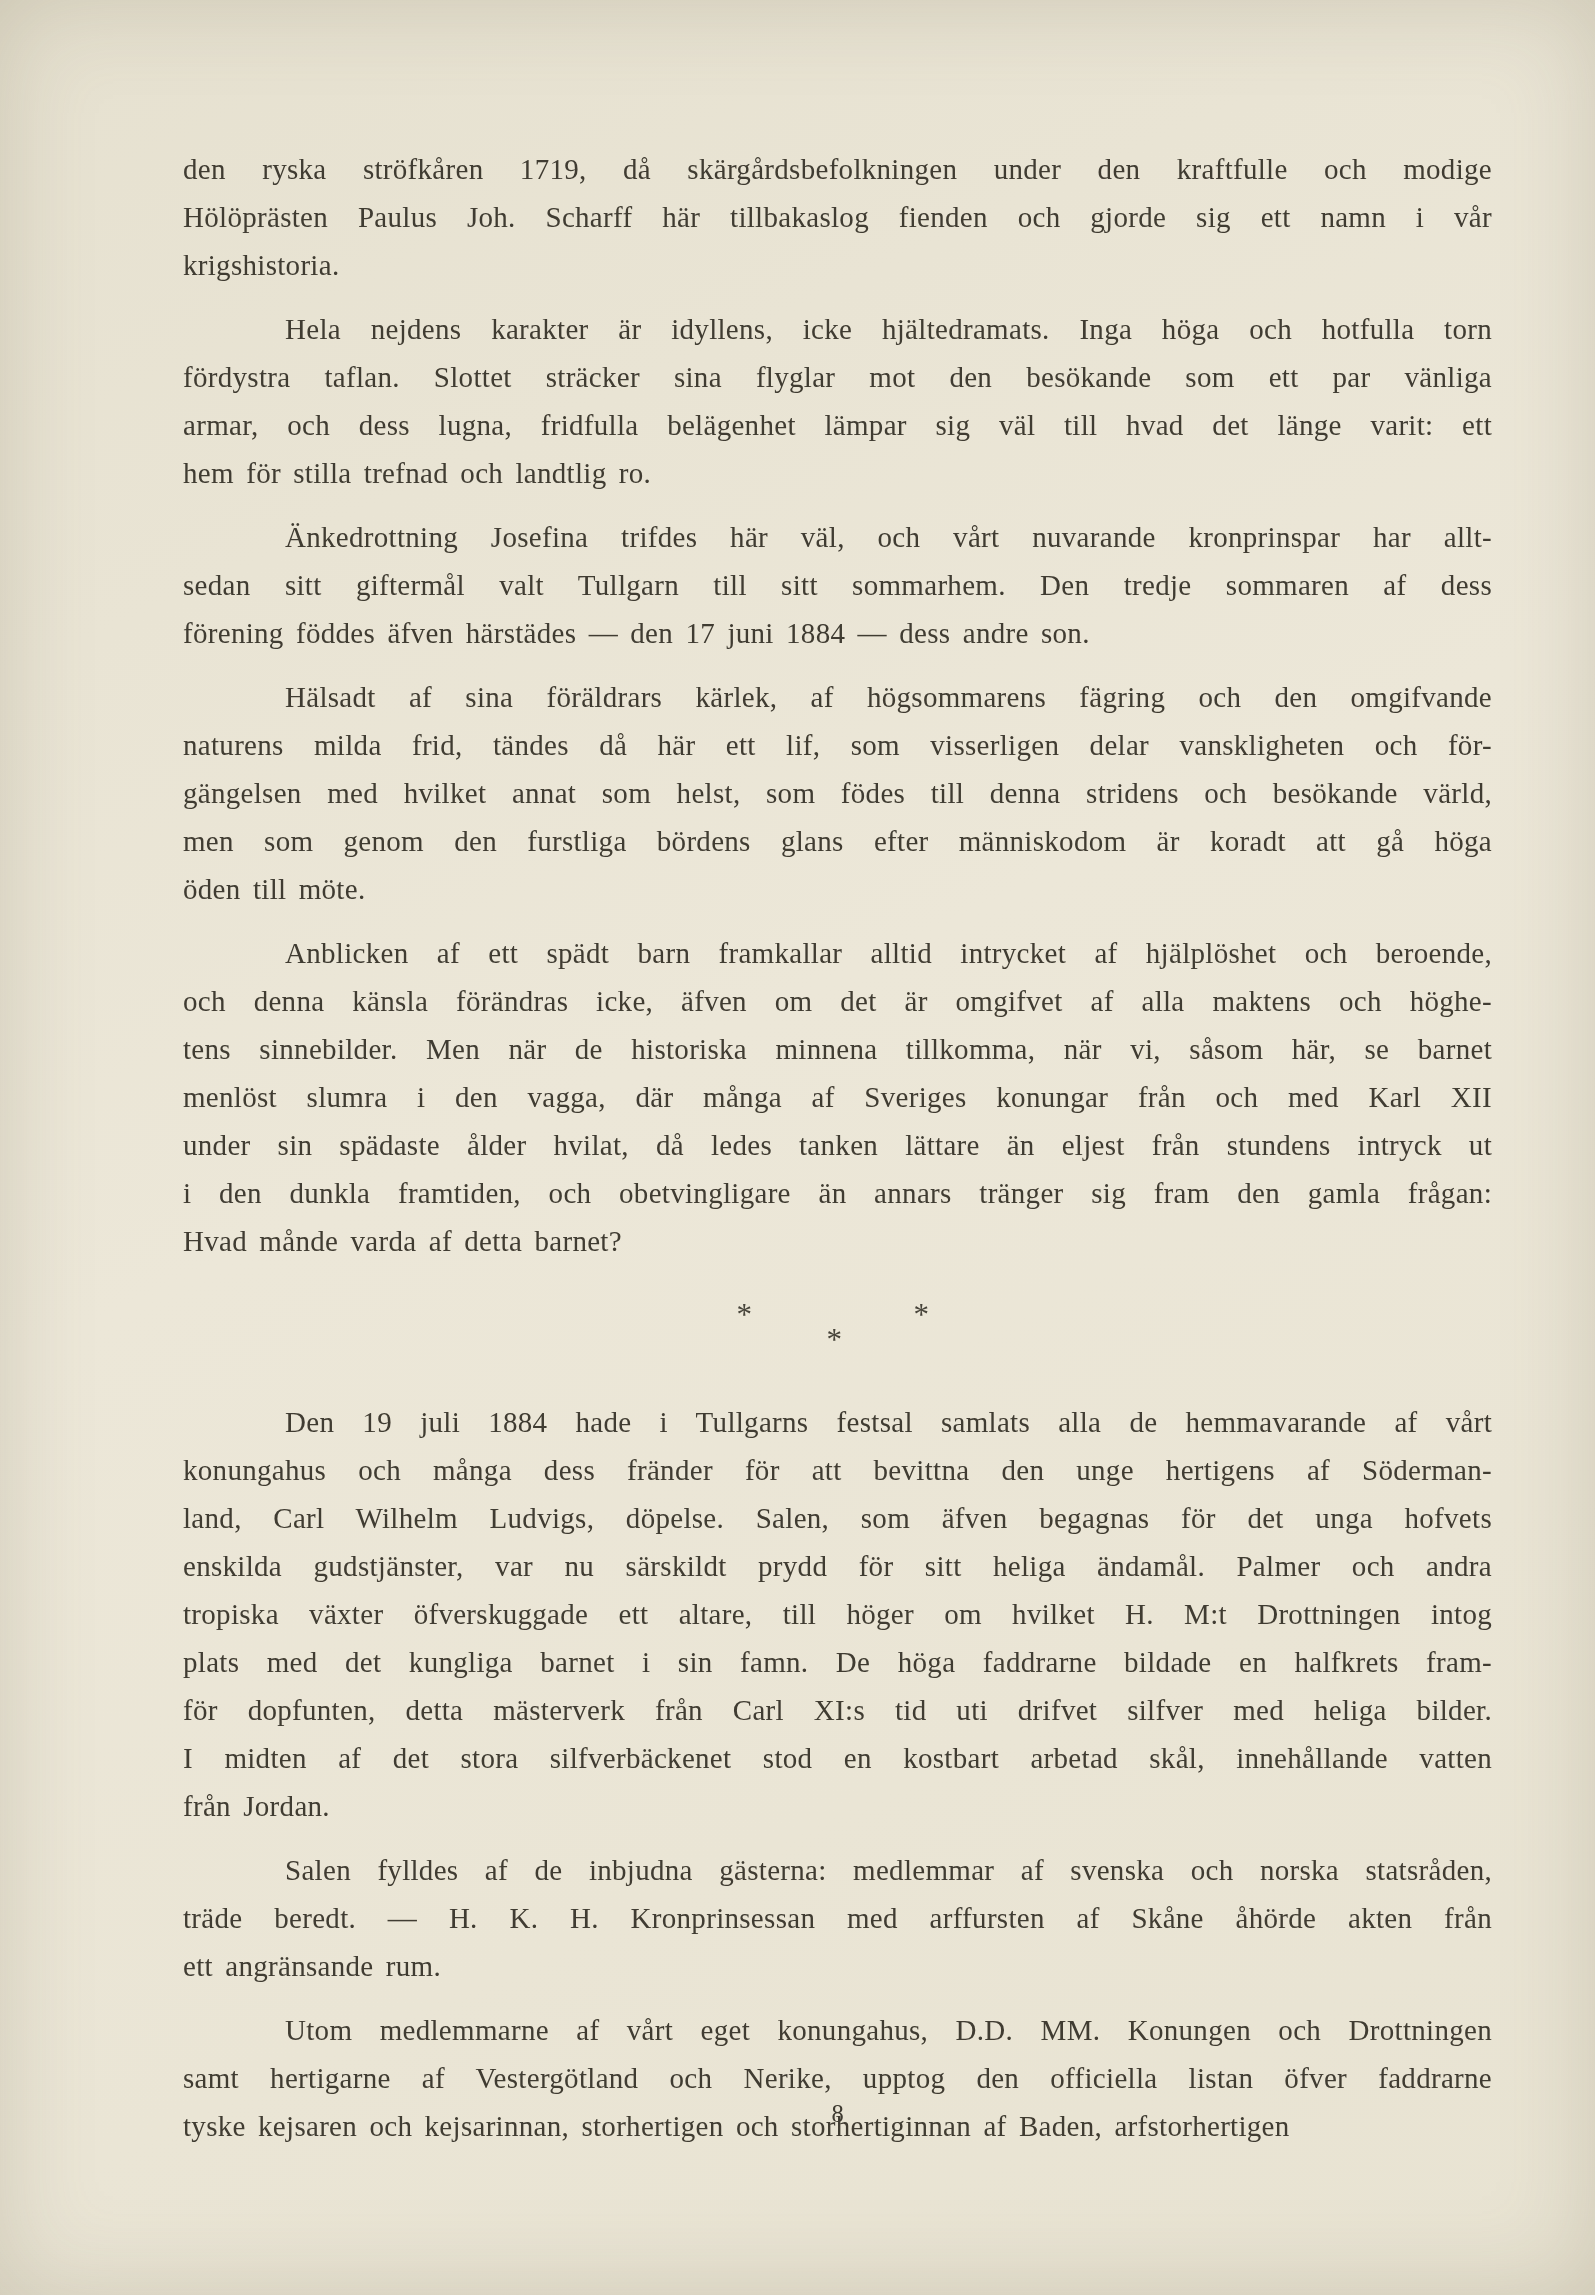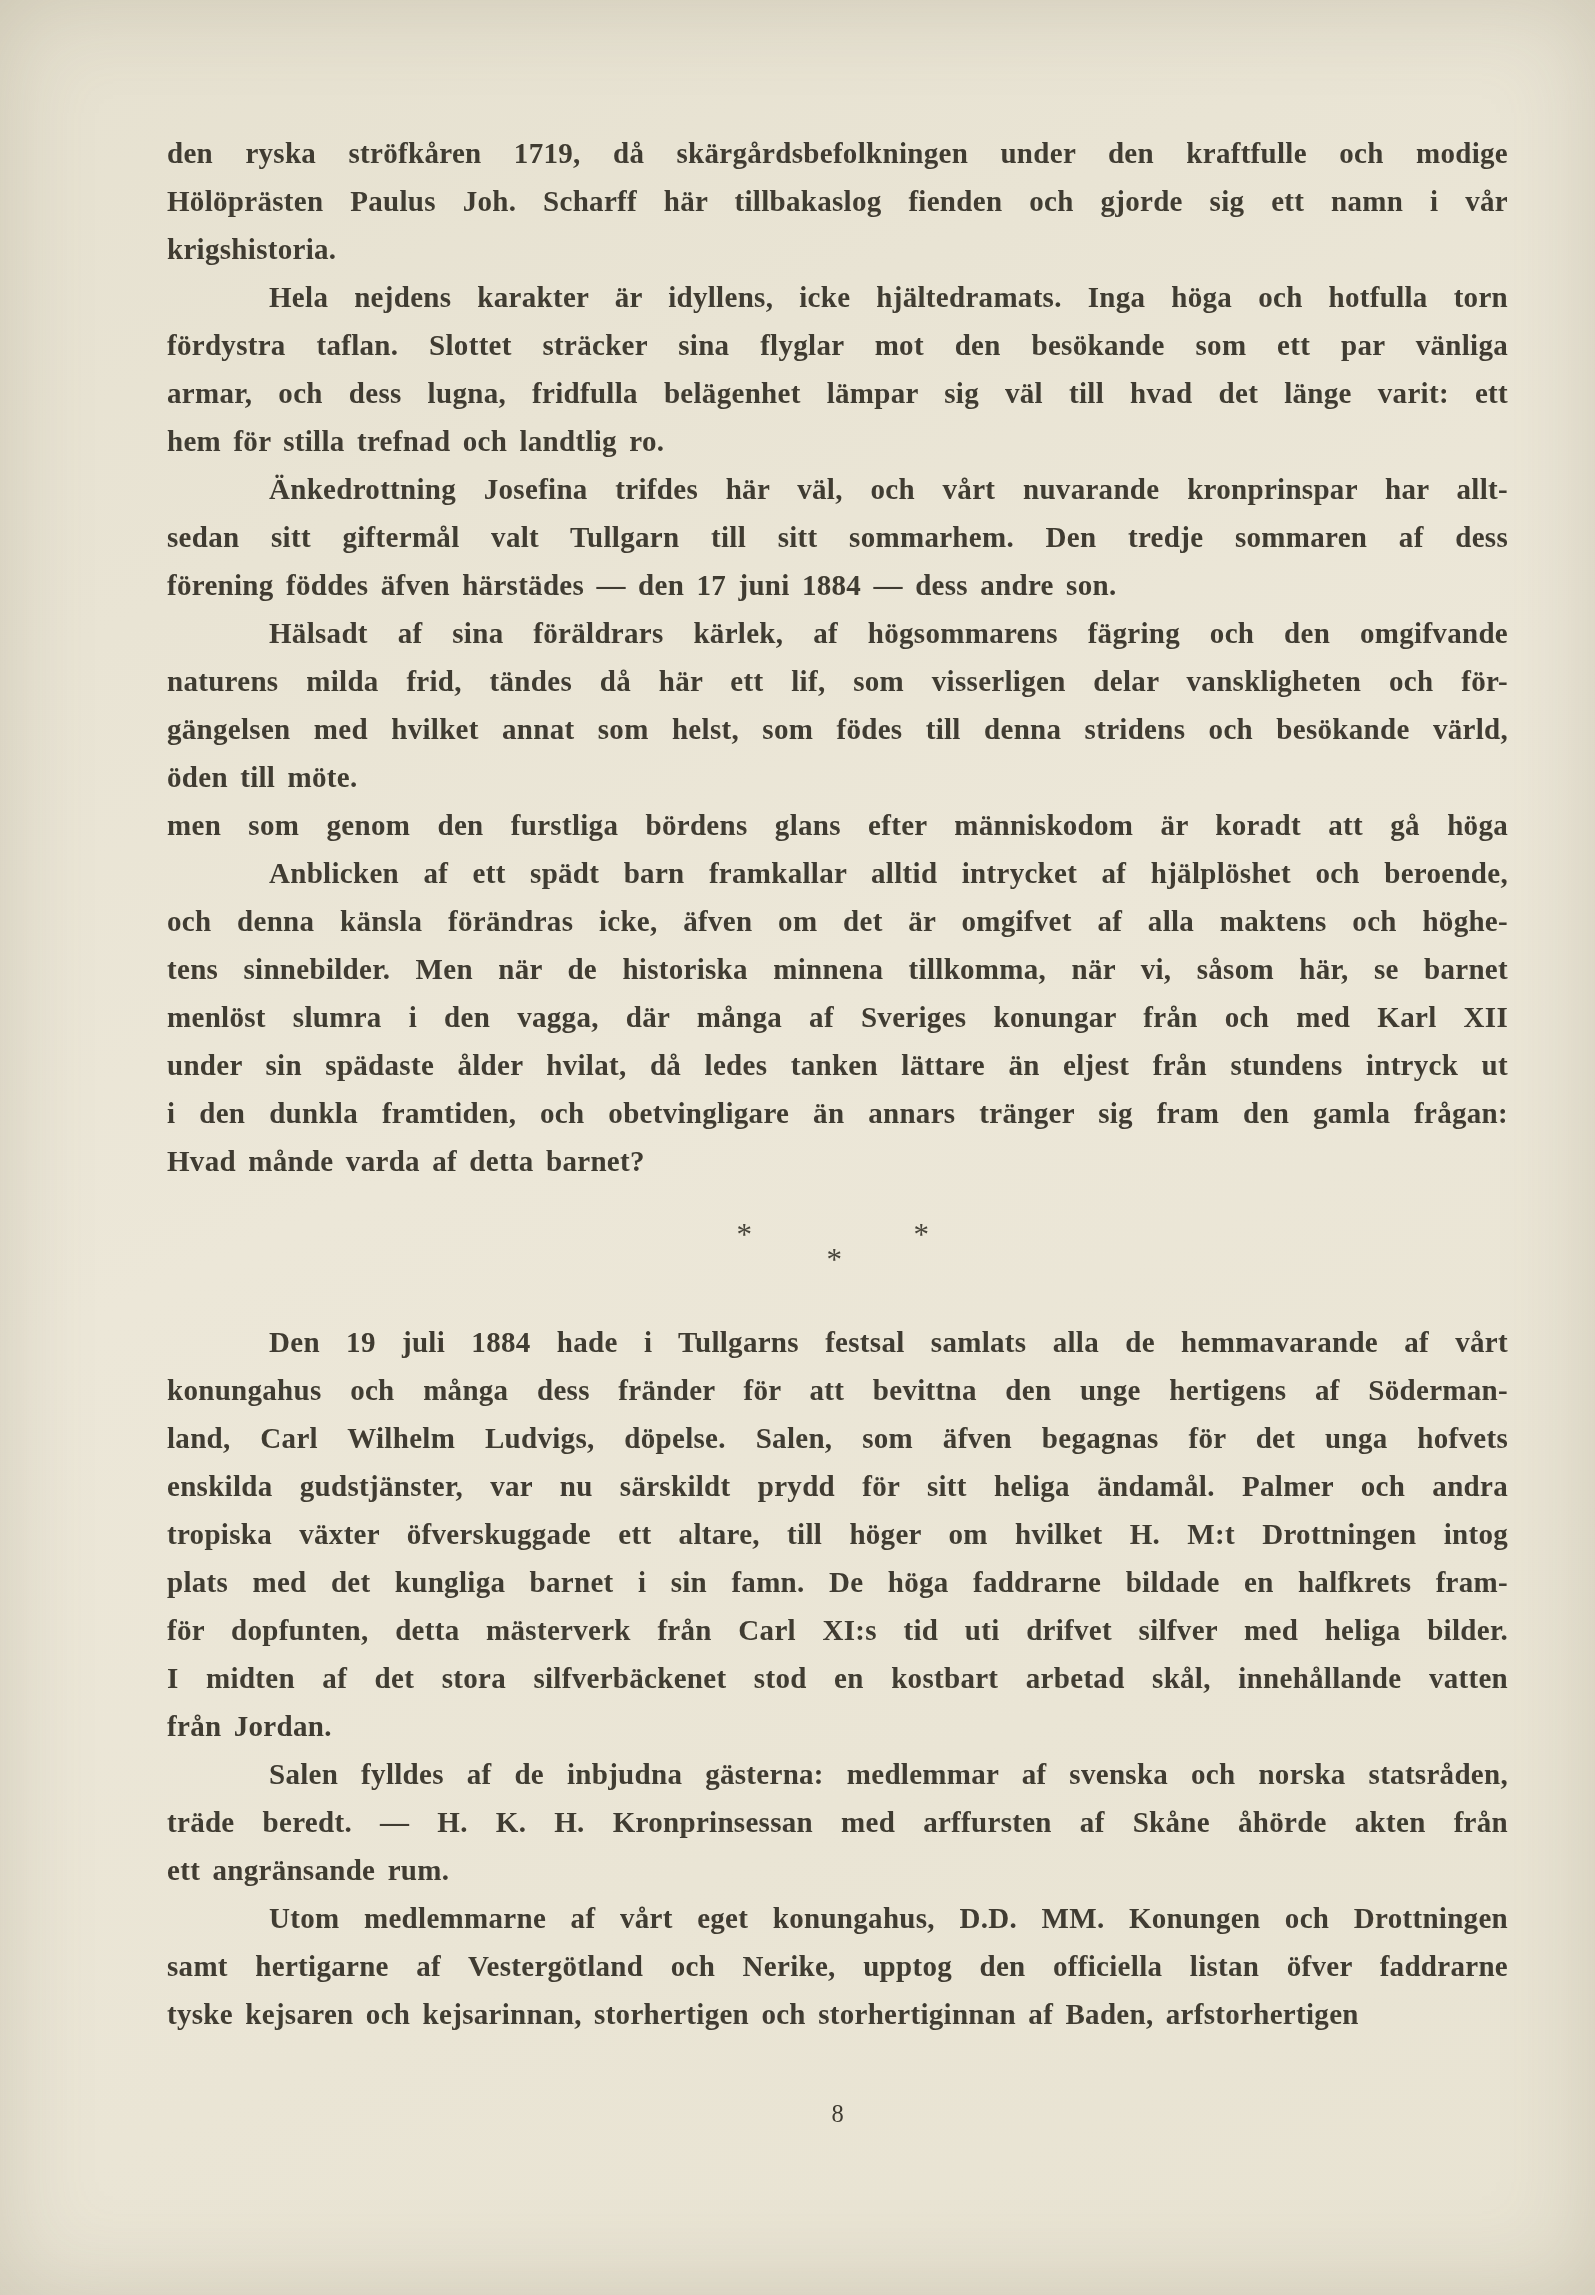--- a/index.html
+++ b/index.html
@@ -16,21 +16,21 @@
     font-family: "Liberation Serif", "DejaVu Serif", serif;
     color: #403c32;
     overflow: hidden;
   }
   .text-block {
     position: absolute;
     left: 167px;
     right: 87px;
     top: 129px;
   }
-  .paragraph { margin: 0; font-weight: bold; }
+  .paragraph { margin: 16px; }
   .line {
     font-size: 29px;
     line-height: 48px;
     letter-spacing: 0.3px;
     word-spacing: 4.8px;
     text-align: justify;
     text-align-last: justify;
   }
   .line.last {
     text-align-last: left;
@@ -80,22 +80,22 @@
       </div>
       <div class="paragraph">
         <div class="line indent">Änkedrottning Josefina trifdes här väl, och vårt nuvarande kronprinspar har allt-</div>
         <div class="line">sedan sitt giftermål valt Tullgarn till sitt sommarhem.  Den tredje sommaren af dess</div>
         <div class="line last">förening föddes äfven härstädes — den 17 juni 1884 — dess andre son.</div>
       </div>
       <div class="paragraph">
         <div class="line indent">Hälsadt af sina föräldrars kärlek, af högsommarens fägring och den omgifvande</div>
         <div class="line">naturens milda frid, tändes då här ett lif, som visserligen delar vanskligheten och för-</div>
         <div class="line">gängelsen med hvilket annat som helst, som födes till denna stridens och besökande värld,</div>
+        <div class="line">men som genom den furstliga bördens glans efter människodom är koradt att gå höga</div>
         <div class="line last">öden till möte.</div>
-        <div class="line">men som genom den furstliga bördens glans efter människodom är koradt att gå höga</div>
       </div>
       <div class="paragraph">
         <div class="line indent">Anblicken af ett spädt barn framkallar alltid intrycket af hjälplöshet och beroende,</div>
         <div class="line">och denna känsla förändras icke, äfven om det är omgifvet af alla maktens och höghe-</div>
         <div class="line">tens sinnebilder.  Men när de historiska minnena tillkomma, när vi, såsom här, se barnet</div>
         <div class="line">menlöst slumra i den vagga, där många af Sveriges konungar från och med Karl XII</div>
         <div class="line">under sin spädaste ålder hvilat, då ledes tanken lättare än eljest från stundens intryck ut</div>
         <div class="line">i den dunkla framtiden, och obetvingligare än annars tränger sig fram den gamla frågan:</div>
         <div class="line last">Hvad månde varda af detta barnet?</div>
       </div>

